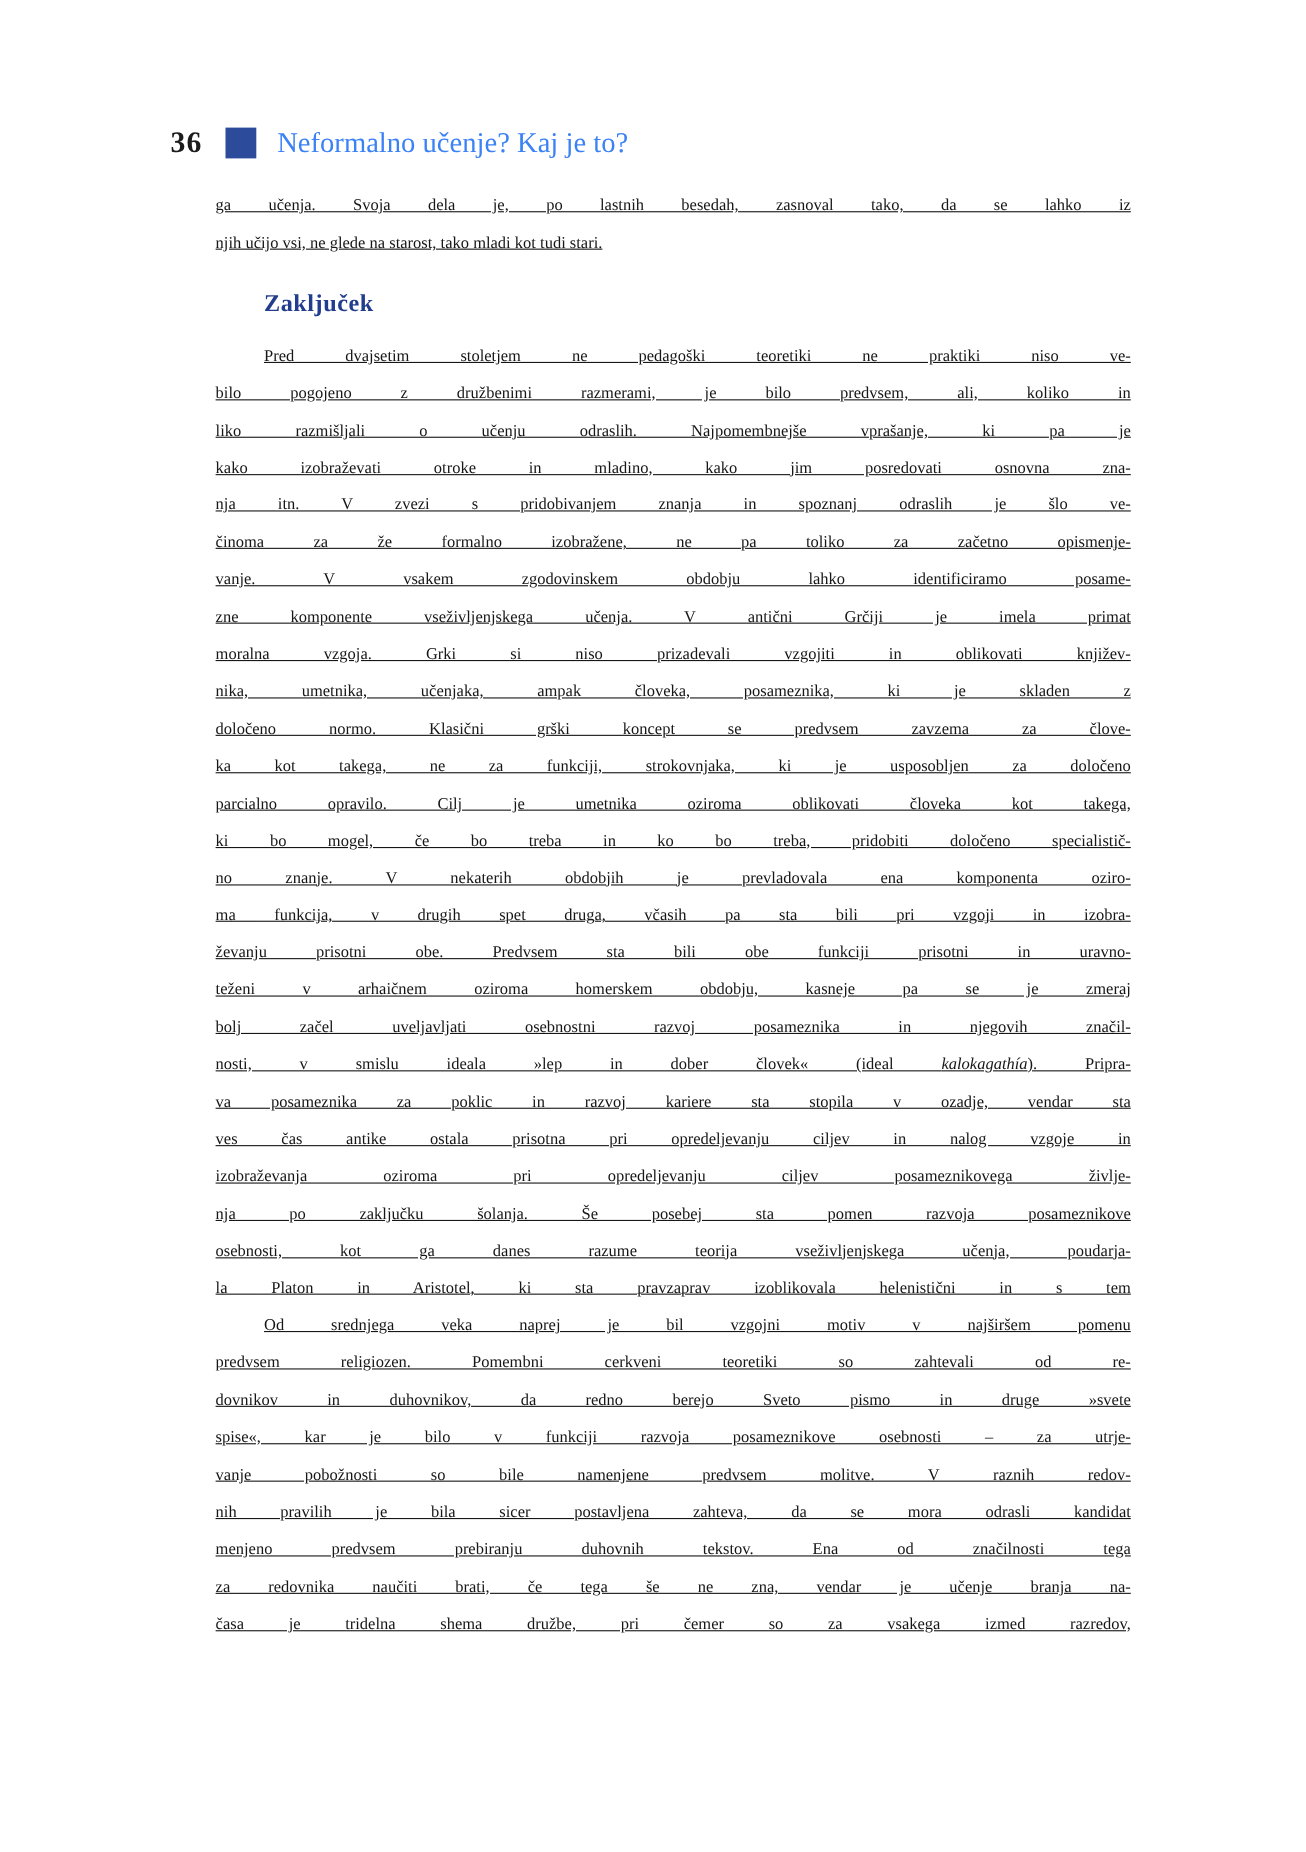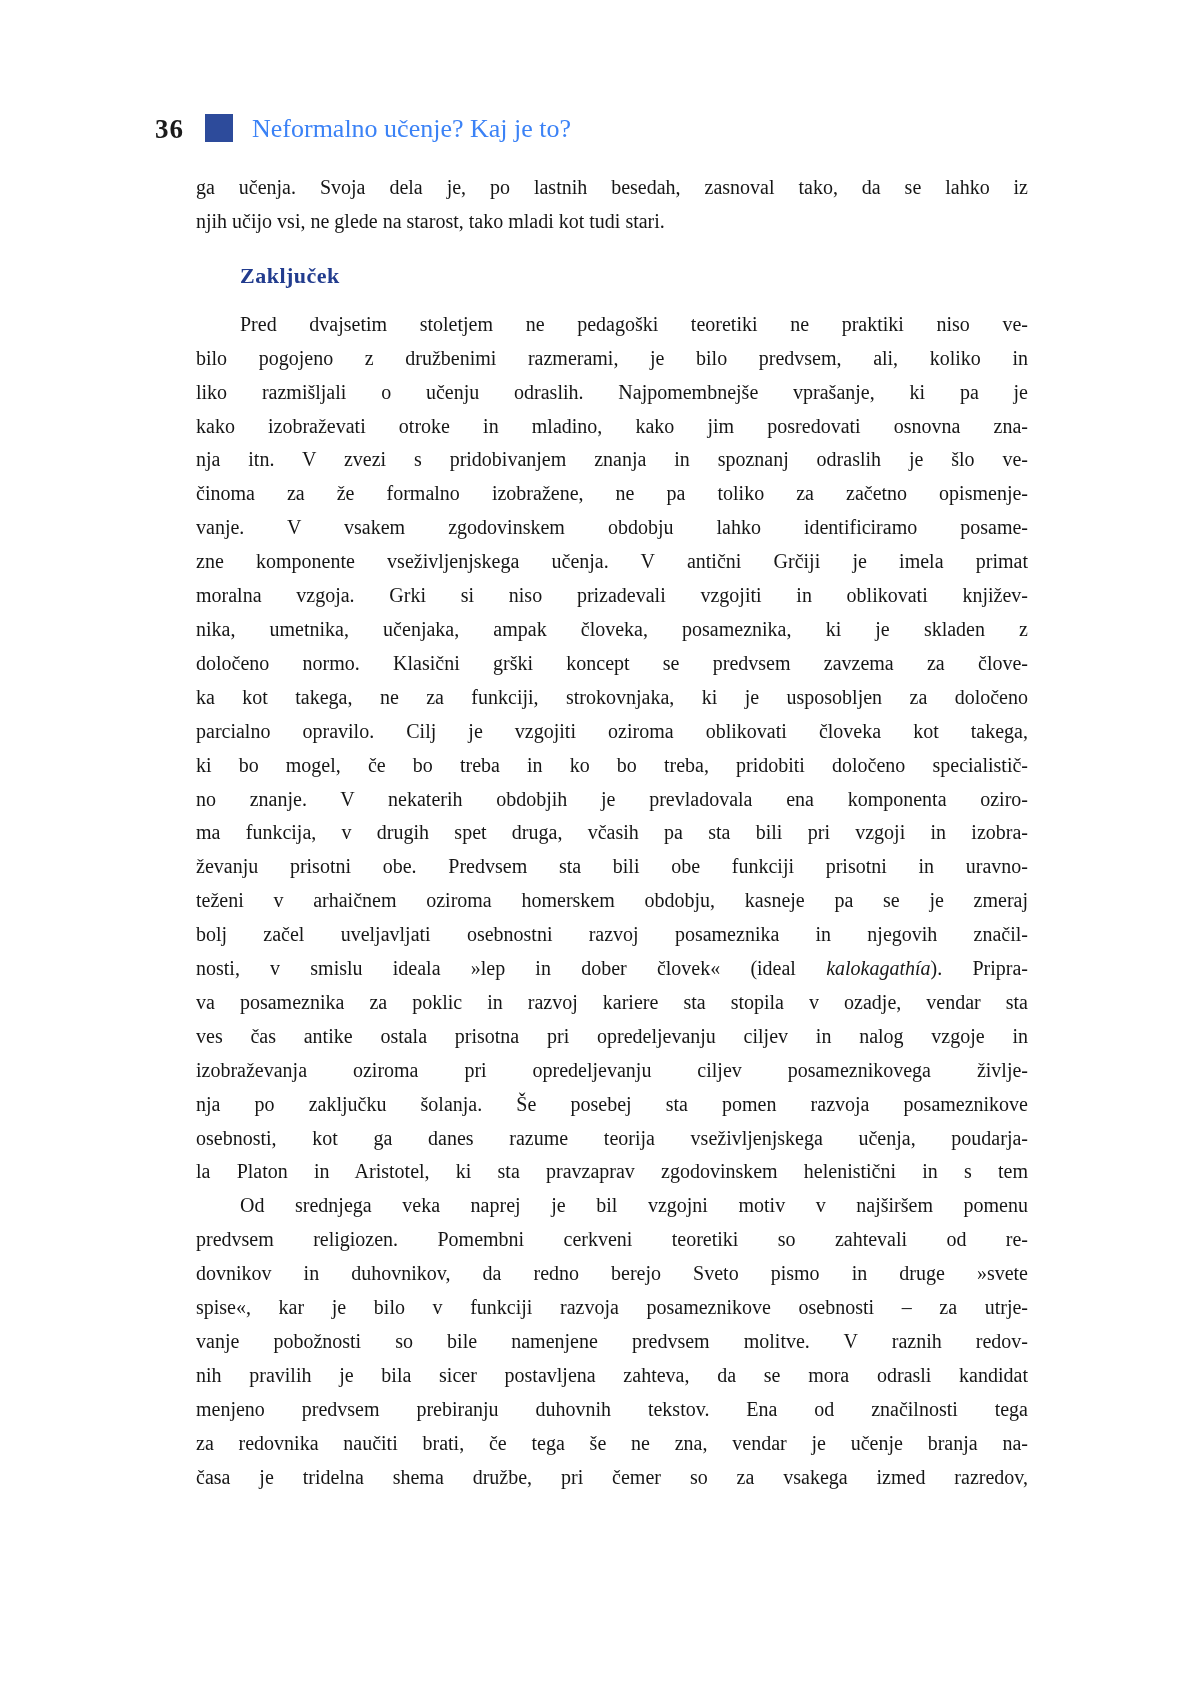--- a/index.html
+++ b/index.html
@@ -11,21 +11,21 @@
     background: #ffffff;
     font-family: "Liberation Serif", "DejaVu Serif", serif;
     color: #161616;
     overflow: hidden;
   }
   .running-header {
     position: absolute;
     left: 155px;
     top: 114px;
     display: flex;
-    align-items: flex-start;
+    align-items: center;
   }
   .page-number {
     font-size: 27px;
     font-weight: bold;
     color: #1b1b1b;
     letter-spacing: 1px;
   }
   .header-square {
     width: 28px;
     height: 28px;
@@ -40,23 +40,24 @@
     color: #3b82f6;
     white-space: nowrap;
   }
   .content {
     position: absolute;
     left: 196px;
     top: 171px;
     width: 832px;
   }
   .para {
-    font-size: 20px;
+    font-size: 15px;
     line-height: 33.9px;
     margin: 0;
+    text-decoration: underline;
   }
   .line {
     text-align: justify;
     text-align-last: justify;
     white-space: normal;
   }
   .line.flush-last { text-align-last: left; }
   .line.indent { text-indent: 44px; }
   .section-heading {
     margin: 17px 0 12px 44px;
@@ -91,34 +92,34 @@
         <div class="line">liko razmišljali o učenju odraslih. Najpomembnejše vprašanje, ki pa je</div>
         <div class="line">kako izobraževati otroke in mladino, kako jim posredovati osnovna zna-</div>
         <div class="line">nja itn. V zvezi s pridobivanjem znanja in spoznanj odraslih je šlo ve-</div>
         <div class="line">činoma za že formalno izobražene, ne pa toliko za začetno opismenje-</div>
         <div class="line">vanje. V vsakem zgodovinskem obdobju lahko identificiramo posame-</div>
         <div class="line">zne komponente vseživljenjskega učenja. V antični Grčiji je imela primat</div>
         <div class="line">moralna vzgoja. Grki si niso prizadevali vzgojiti in oblikovati književ-</div>
         <div class="line">nika, umetnika, učenjaka, ampak človeka, posameznika, ki je skladen z</div>
         <div class="line">določeno normo. Klasični grški koncept se predvsem zavzema za člove-</div>
         <div class="line">ka kot takega, ne za funkciji, strokovnjaka, ki je usposobljen za določeno</div>
-        <div class="line">parcialno opravilo. Cilj je vzgojiti oziroma oblikovati človeka kot takega,</div>
+        <div class="line">parcialno opravilo. Cilj je umetnika oziroma oblikovati človeka kot takega,</div>
         <div class="line">ki bo mogel, če bo treba in ko bo treba, pridobiti določeno specialistič-</div>
         <div class="line">no znanje. V nekaterih obdobjih je prevladovala ena komponenta oziro-</div>
         <div class="line">ma funkcija, v drugih spet druga, včasih pa sta bili pri vzgoji in izobra-</div>
         <div class="line">ževanju prisotni obe. Predvsem sta bili obe funkciji prisotni in uravno-</div>
         <div class="line">teženi v arhaičnem oziroma homerskem obdobju, kasneje pa se je zmeraj</div>
         <div class="line">bolj začel uveljavljati osebnostni razvoj posameznika in njegovih značil-</div>
         <div class="line">nosti, v smislu ideala »lep in dober človek« (ideal <i>kalokagathía</i>). Pripra-</div>
         <div class="line">va posameznika za poklic in razvoj kariere sta stopila v ozadje, vendar sta</div>
         <div class="line">ves čas antike ostala prisotna pri opredeljevanju ciljev in nalog vzgoje in</div>
         <div class="line">izobraževanja oziroma pri opredeljevanju ciljev posameznikovega življe-</div>
         <div class="line">nja po zaključku šolanja. Še posebej sta pomen razvoja posameznikove</div>
         <div class="line">osebnosti, kot ga danes razume teorija vseživljenjskega učenja, poudarja-</div>
-        <div class="line">la Platon in Aristotel, ki sta pravzaprav zgodovinskem helenistični in s tem</div>
+        <div class="line">la Platon in Aristotel, ki sta pravzaprav izoblikovala helenistični in s tem</div>
       </div>
       <div class="para">
         <div class="line indent">Od srednjega veka naprej je bil vzgojni motiv v najširšem pomenu</div>
         <div class="line">predvsem religiozen. Pomembni cerkveni teoretiki so zahtevali od re-</div>
         <div class="line">dovnikov in duhovnikov, da redno berejo Sveto pismo in druge »svete</div>
         <div class="line">spise«, kar je bilo v funkciji razvoja posameznikove osebnosti – za utrje-</div>
         <div class="line">vanje pobožnosti so bile namenjene predvsem molitve. V raznih redov-</div>
         <div class="line">nih pravilih je bila sicer postavljena zahteva, da se mora odrasli kandidat</div>
         <div class="line">menjeno predvsem prebiranju duhovnih tekstov. Ena od značilnosti tega</div>
         <div class="line">za redovnika naučiti brati, če tega še ne zna, vendar je učenje branja na-</div>

